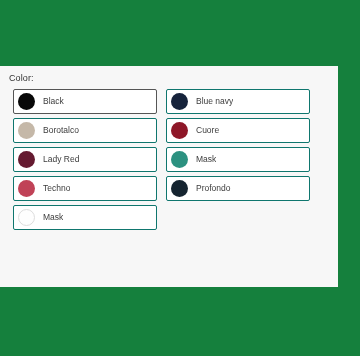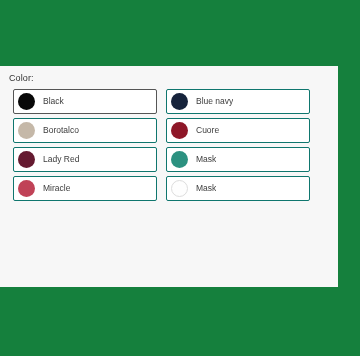--- a/index.html
+++ b/index.html
@@ -117,21 +117,25 @@
         <div class="swatch-item">
           <span class="swatch-dot" style="background: rgb(101, 26, 48);"></span>
           <span class="swatch-name">Lady Red</span>
         </div>
         <div class="swatch-item">
           <span class="swatch-dot" style="background: rgb(44, 145, 128);"></span>
           <span class="swatch-name">Mask</span>
         </div>
         <div class="swatch-item">
           <span class="swatch-dot" style="background: rgb(192, 66, 87);"></span>
-          <span class="swatch-name">Miracle</span>
+          <span class="swatch-name">Techno</span>
+        </div>
+        <div class="swatch-item">
+          <span class="swatch-dot" style="background: rgb(21, 36, 48);"></span>
+          <span class="swatch-name">Profondo</span>
         </div>
         <div class="swatch-item">
           <span class="swatch-dot outlined" style="background: rgb(254, 254, 254);"></span>
           <span class="swatch-name">Mask</span>
         </div>
       </div>
 
   </div>
 
 </div>

